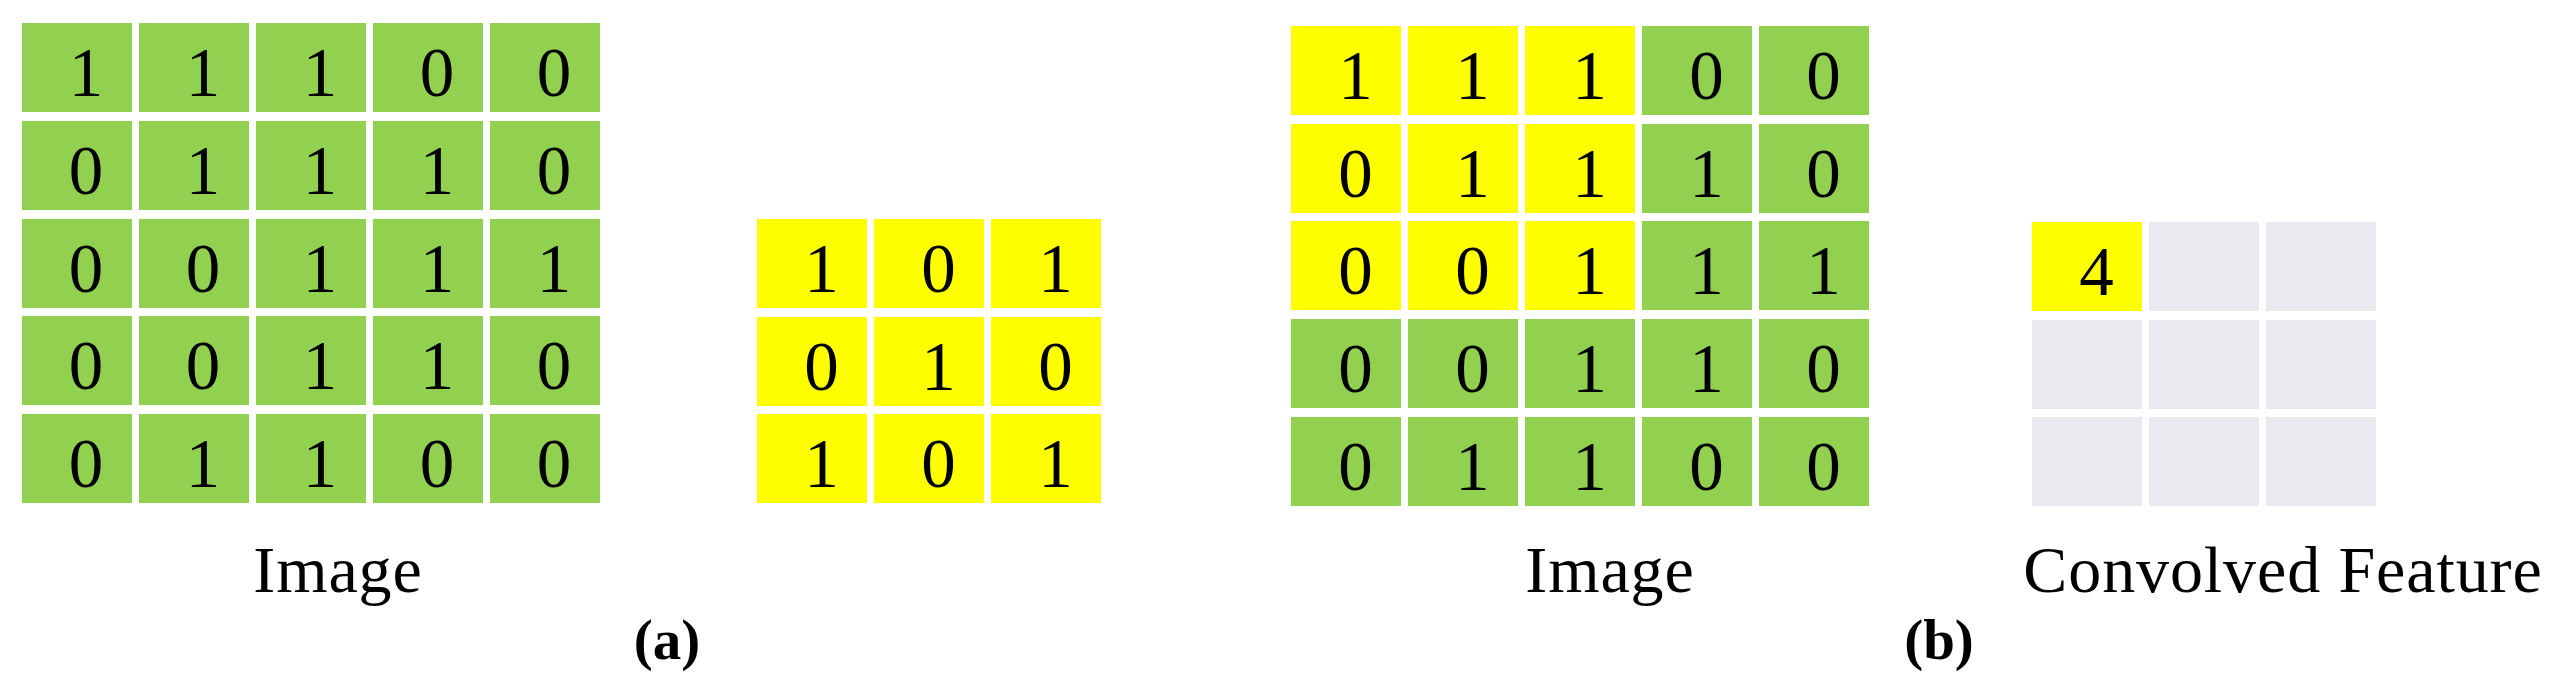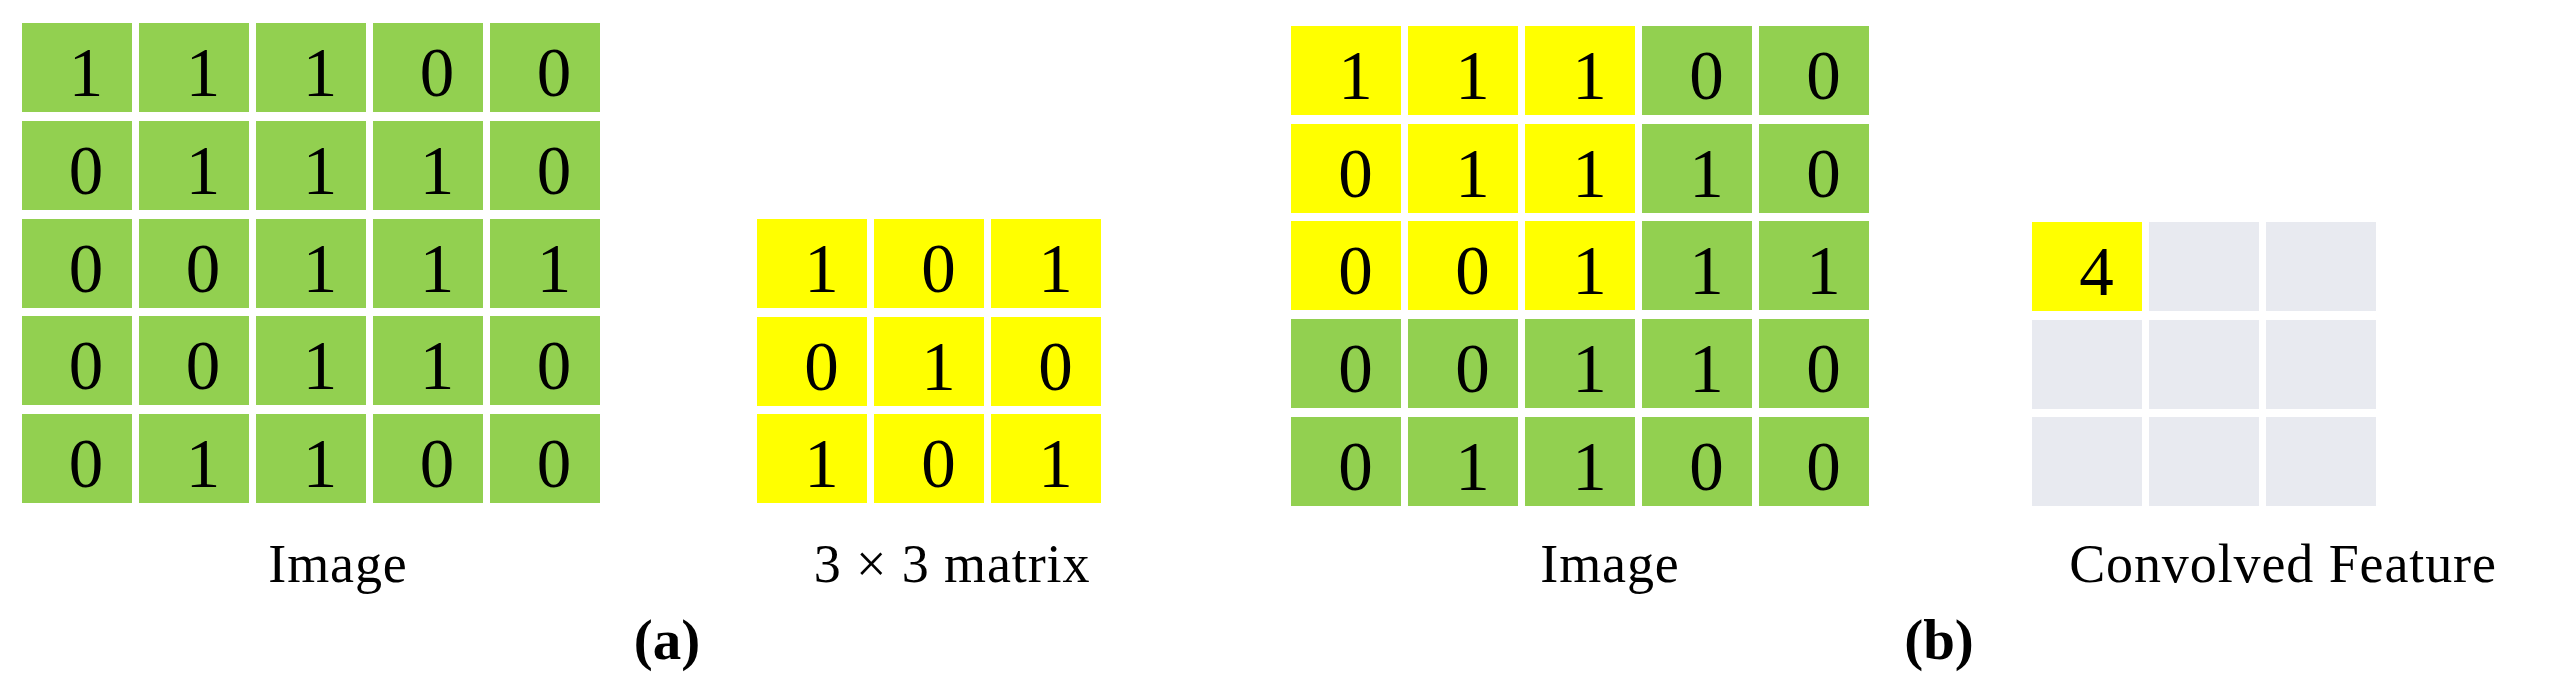--- a/index.html
+++ b/index.html
@@ -50,21 +50,21 @@
   }
   .cell-green  { background: #92d050; }
   .cell-yellow { background: #ffff00; }
   .cell-gray   { background: #e8eaf0; }
 
   
   .caption {
     position: absolute;
     top: 537px;
     text-align: center;
-    font-size: 54px;
+    font-size: 66px;
     line-height: 1;
     letter-spacing: 0.9px;
     white-space: nowrap;
   }
   #caption-a-image   { left: 35px;   width: 606px; }
   #caption-a-kernel  { left: 757px;  width: 390px; }
   #caption-b-image   { left: 1307px; width: 606px; }
   #caption-b-output  { left: 1980px; width: 606px; }
 
   .panel-tag {
@@ -120,21 +120,20 @@
       <div class="cell cell-yellow">0</div>
       <div class="cell cell-yellow">1</div>
       <div class="cell cell-yellow">0</div>
       <div class="cell cell-yellow">1</div>
       <div class="cell cell-yellow">0</div>
       <div class="cell cell-yellow">1</div>
     </div>
 
   <div id="caption-a-image" class="caption">Image</div>
 
-  <div id="caption-a-kernel" class="caption">3 × 3 matrix</div>
 
   <div id="tag-a" class="panel-tag">(a)</div>
 
   <div id="grid-b-image" class="grid grid-5x5">
       <div class="cell cell-yellow">1</div>
       <div class="cell cell-yellow">1</div>
       <div class="cell cell-yellow">1</div>
       <div class="cell cell-green">0</div>
       <div class="cell cell-green">0</div>
       <div class="cell cell-yellow">0</div>

